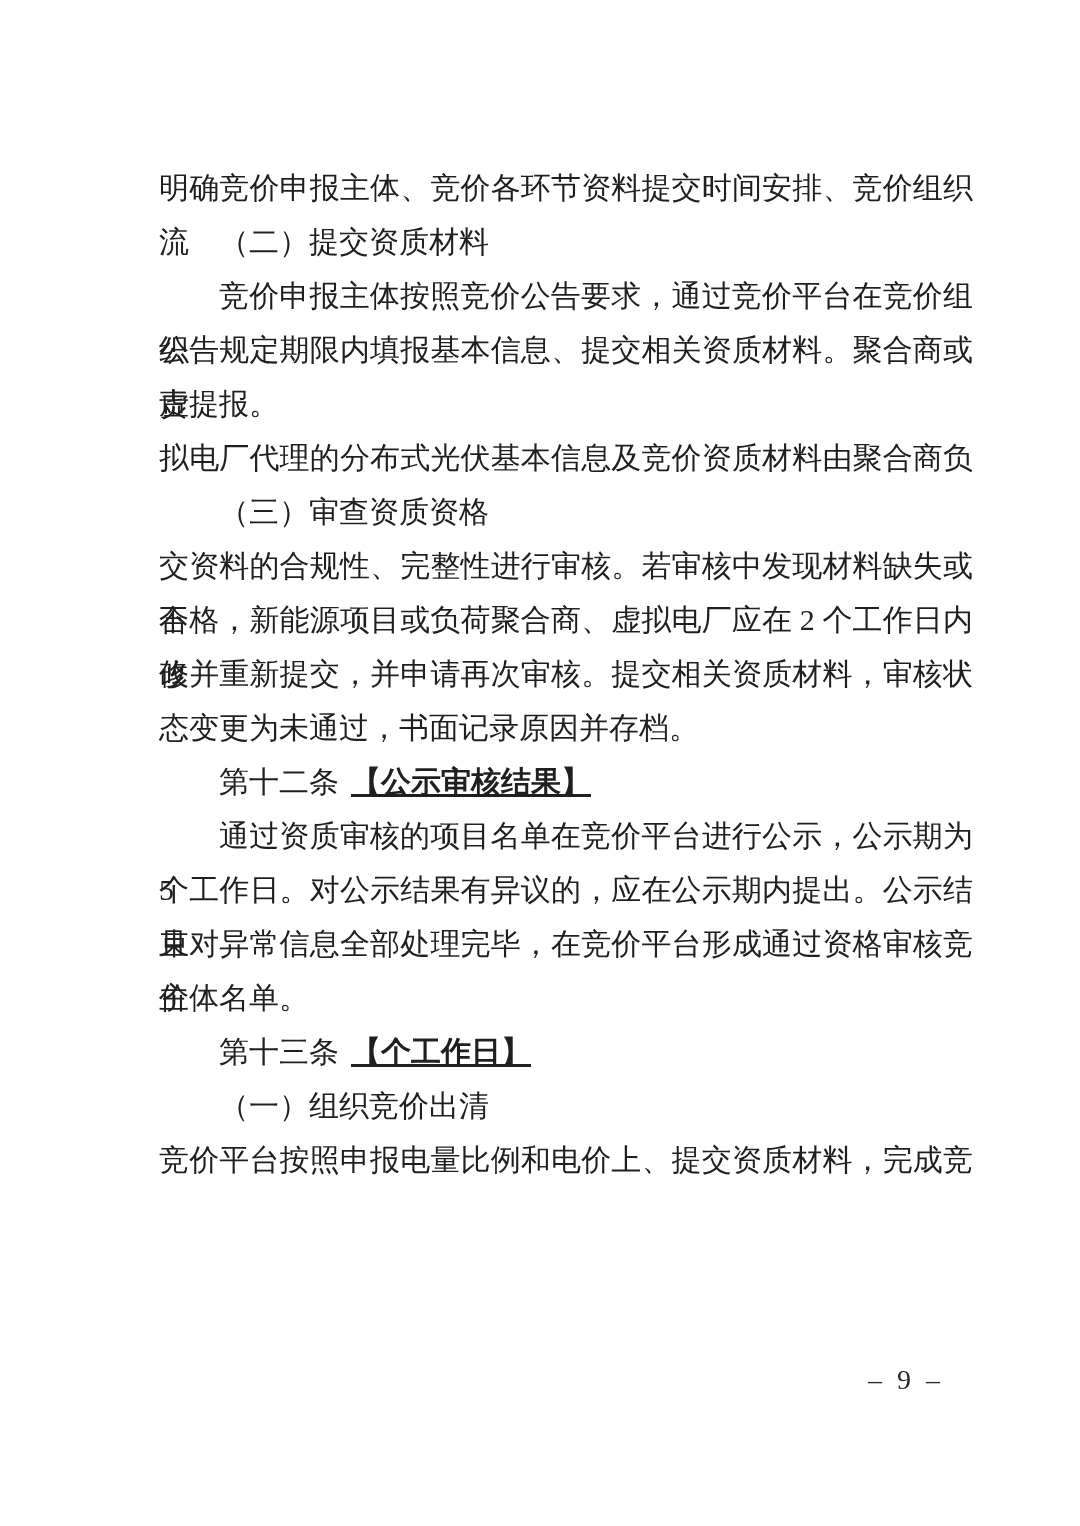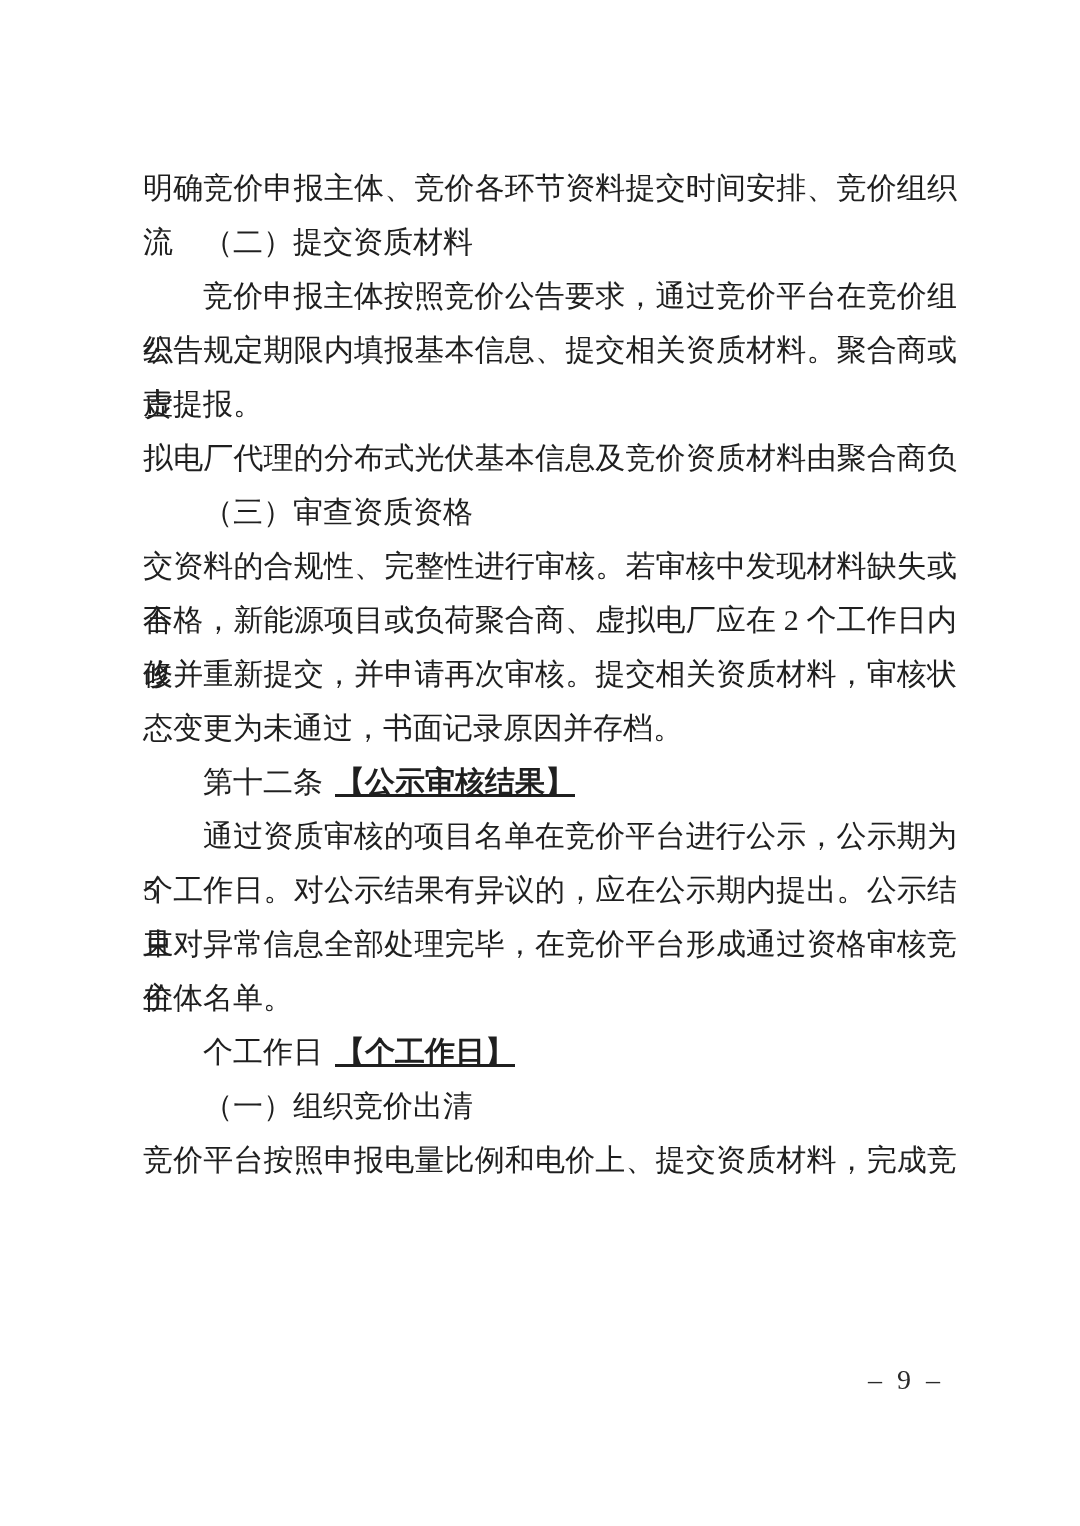--- a/index.html
+++ b/index.html
@@ -11,21 +11,21 @@
     position: relative;
     width: 1080px;
     height: 1526px;
     background: #ffffff;
     overflow: hidden;
     font-family: "Liberation Serif", "DejaVu Serif", serif;
     color: #1f1f1f;
   }
   .doc-body {
     position: absolute;
-    left: 143px;
+    left: 159px;
     top: 161px;
     width: 814px;
   }
   .line {
     font-size: 30px;
     line-height: 54px;
     height: 54px;
     letter-spacing: 0px;
     white-space: nowrap;
   }
@@ -76,21 +76,21 @@
     <div class="line indent heading">
       <span class="article-num">第十二条</span><span class="article-title">【公示审核结果】</span>
     </div>
 
     <div class="line indent justify">通过资质审核的项目名单在竞价平台进行公示，公示期为 5</div>
     <div class="line justify">个工作日。对公示结果有异议的，应在公示期内提出。公示结束</div>
     <div class="line justify">且对异常信息全部处理完毕，在竞价平台形成通过资格审核竞价</div>
     <div class="line">主体名单。</div>
 
     <div class="line indent heading">
-      <span class="article-num">个工作日</span><span class="article-title">【个工作日】</span>
+      <span class="article-num">第十三条</span><span class="article-title">【个工作日】</span>
     </div>
 
     <div class="line indent">（一）组织竞价出清</div>
     <div class="line justify">竞价平台按照申报电量比例和电价上、提交资质材料，完成竞</div>
 
   </div>
 
   <div class="page-number">– 9 –</div>
 
 </div>

